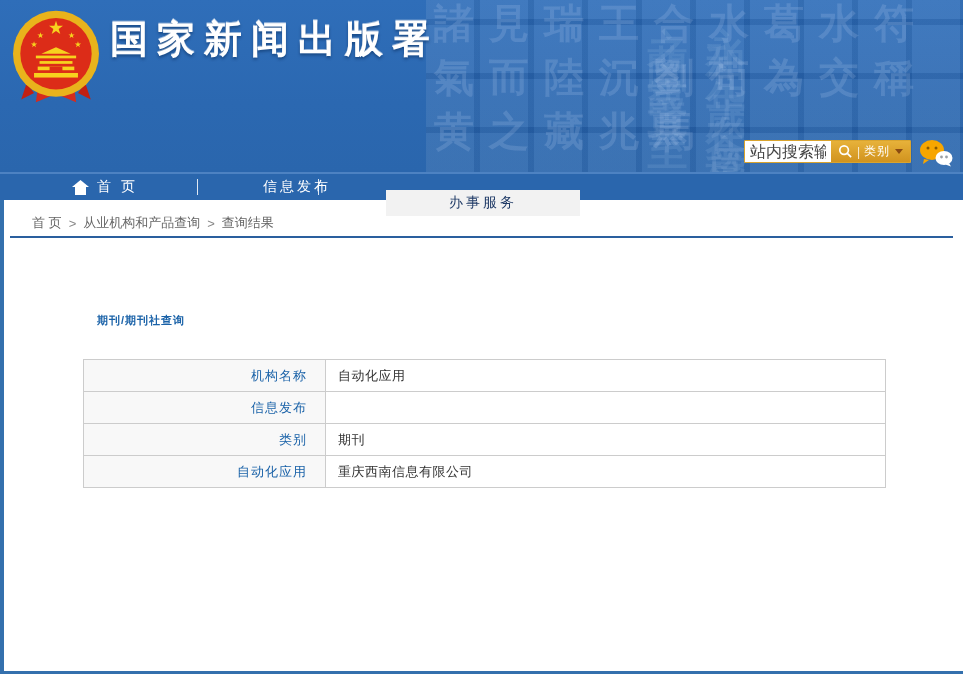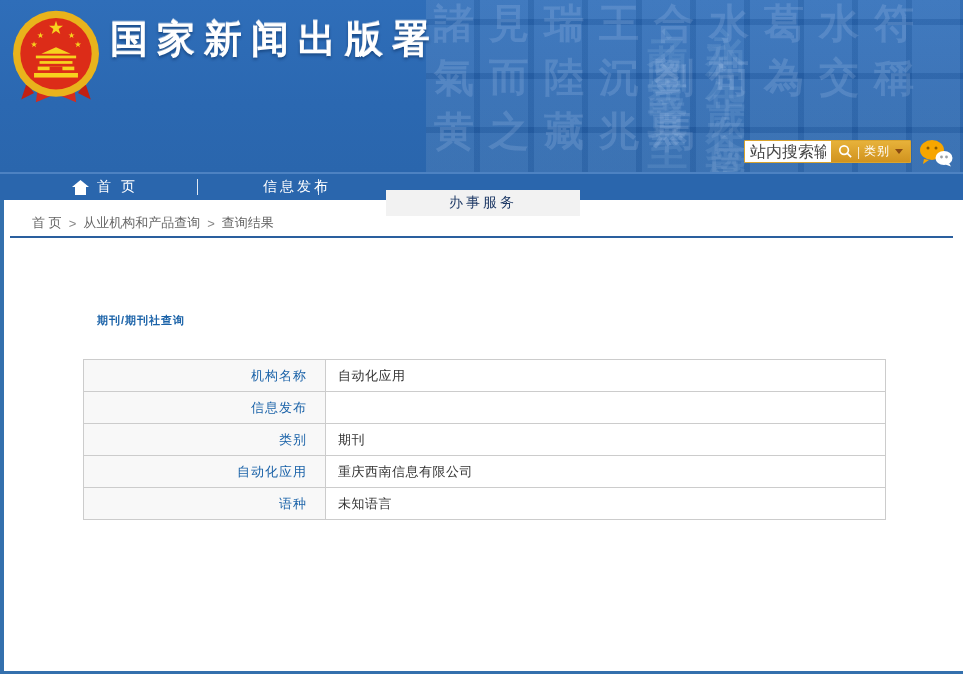--- a/index.html
+++ b/index.html
@@ -217,20 +217,16 @@
       <td class="val"></td>
     </tr>
     <tr>
       <td class="lbl">类别</td>
       <td class="val">期刊</td>
     </tr>
     <tr>
       <td class="lbl">自动化应用</td>
       <td class="val">重庆西南信息有限公司</td>
     </tr>
-    <tr>
-      <td class="lbl">语种</td>
-      <td class="val">未知语言</td>
-    </tr>
   </tbody>
 </table>
 
 <div class="bottom-line"></div>
 
 </body></html>

